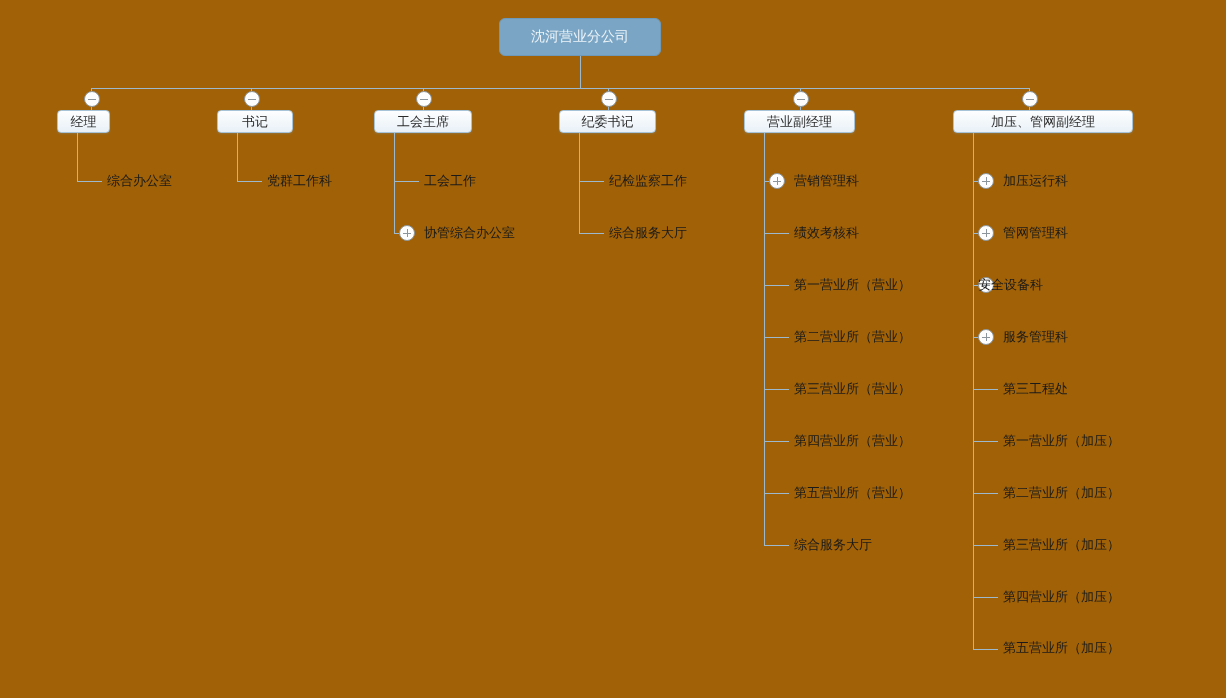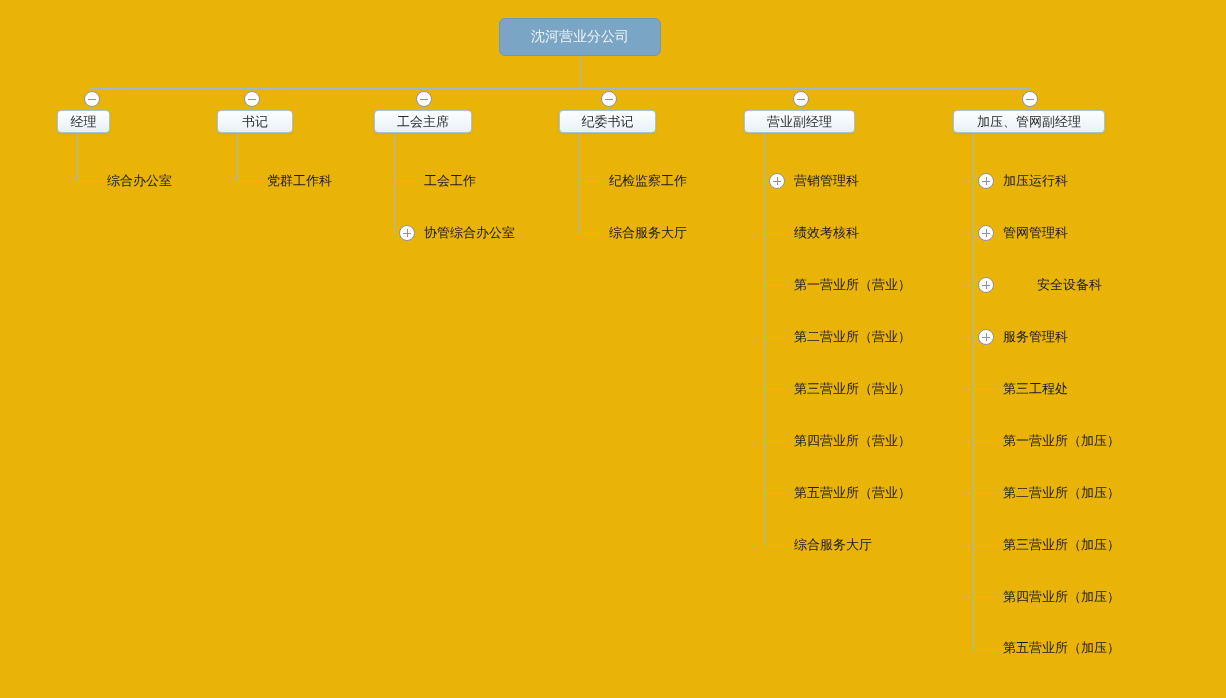--- a/index.html
+++ b/index.html
@@ -5,21 +5,21 @@
   html, body {
     margin: 0;
     padding: 0;
     background: #fafafa;
     font-family: "Liberation Sans", sans-serif;
   }
   .canvas {
     position: relative;
     width: 1226px;
     height: 698px;
-    background: #eab308;
+    background: #a16207;
     overflow: hidden;
   }
   .line {
     position: absolute;
     background: #9db9ce;
   }
   .root-node {
     position: absolute;
     left: 499px;
     top: 18px;
@@ -144,31 +144,31 @@
     <div class="line" style="left: 764px; top: 389px; width: 25px; height: 1px;"></div>
     <div class="child-label" style="left: 794px; top: 381px;">第三营业所（营业）</div>
     <div class="line" style="left: 764px; top: 441px; width: 25px; height: 1px;"></div>
     <div class="child-label" style="left: 794px; top: 433px;">第四营业所（营业）</div>
     <div class="line" style="left: 764px; top: 493px; width: 25px; height: 1px;"></div>
     <div class="child-label" style="left: 794px; top: 485px;">第五营业所（营业）</div>
     <div class="line" style="left: 764px; top: 545px; width: 25px; height: 1px;"></div>
     <div class="child-label" style="left: 794px; top: 537px;">综合服务大厅</div>
     <div class="line" style="left: 1029px; top: 88px; width: 1px; height: 22px;"></div>
     <div class="collapse-circle" style="left: 1022px; top: 91px;"></div>
-    <div class="branch-box" style="left: 953px; width: 152px;">加压、管网副经理</div>
+    <div class="branch-box" style="left: 953px; width: 180px;">加压、管网副经理</div>
     <div class="line" style="left: 973px; top: 133px; width: 1px; height: 517px;"></div>
     <div class="line" style="left: 973px; top: 181px; width: 6px; height: 1px;"></div>
     <div class="collapse-circle plus" style="left: 978px; top: 173px;"></div>
     <div class="child-label" style="left: 1003px; top: 173px;">加压运行科</div>
     <div class="line" style="left: 973px; top: 233px; width: 6px; height: 1px;"></div>
     <div class="collapse-circle plus" style="left: 978px; top: 225px;"></div>
     <div class="child-label" style="left: 1003px; top: 225px;">管网管理科</div>
     <div class="line" style="left: 973px; top: 285px; width: 6px; height: 1px;"></div>
     <div class="collapse-circle plus" style="left: 978px; top: 277px;"></div>
-    <div class="child-label" style="left: 1037px; top: 277px;">安全设备科</div>
+    <div class="child-label" style="left: 978px; top: 277px;">安全设备科</div>
     <div class="line" style="left: 973px; top: 337px; width: 6px; height: 1px;"></div>
     <div class="collapse-circle plus" style="left: 978px; top: 329px;"></div>
     <div class="child-label" style="left: 1003px; top: 329px;">服务管理科</div>
     <div class="line" style="left: 973px; top: 389px; width: 25px; height: 1px;"></div>
     <div class="child-label" style="left: 1003px; top: 381px;">第三工程处</div>
     <div class="line" style="left: 973px; top: 441px; width: 25px; height: 1px;"></div>
     <div class="child-label" style="left: 1003px; top: 433px;">第一营业所（加压）</div>
     <div class="line" style="left: 973px; top: 493px; width: 25px; height: 1px;"></div>
     <div class="child-label" style="left: 1003px; top: 485px;">第二营业所（加压）</div>
     <div class="line" style="left: 973px; top: 545px; width: 25px; height: 1px;"></div>

